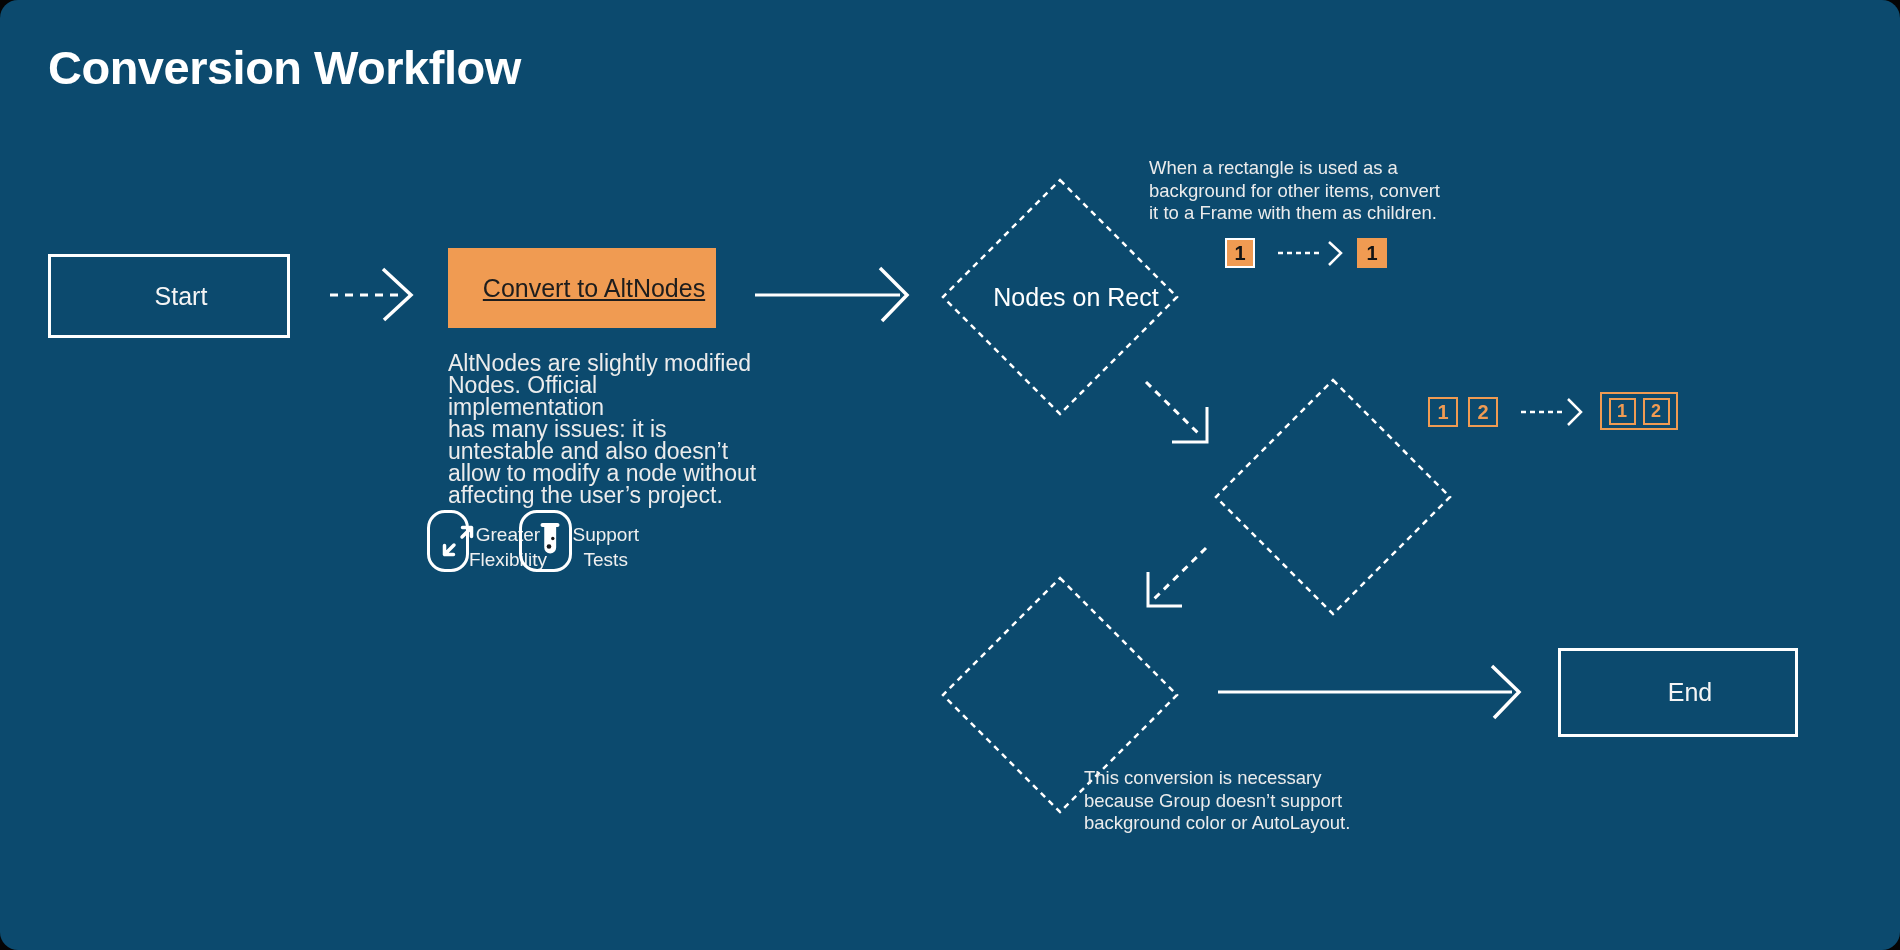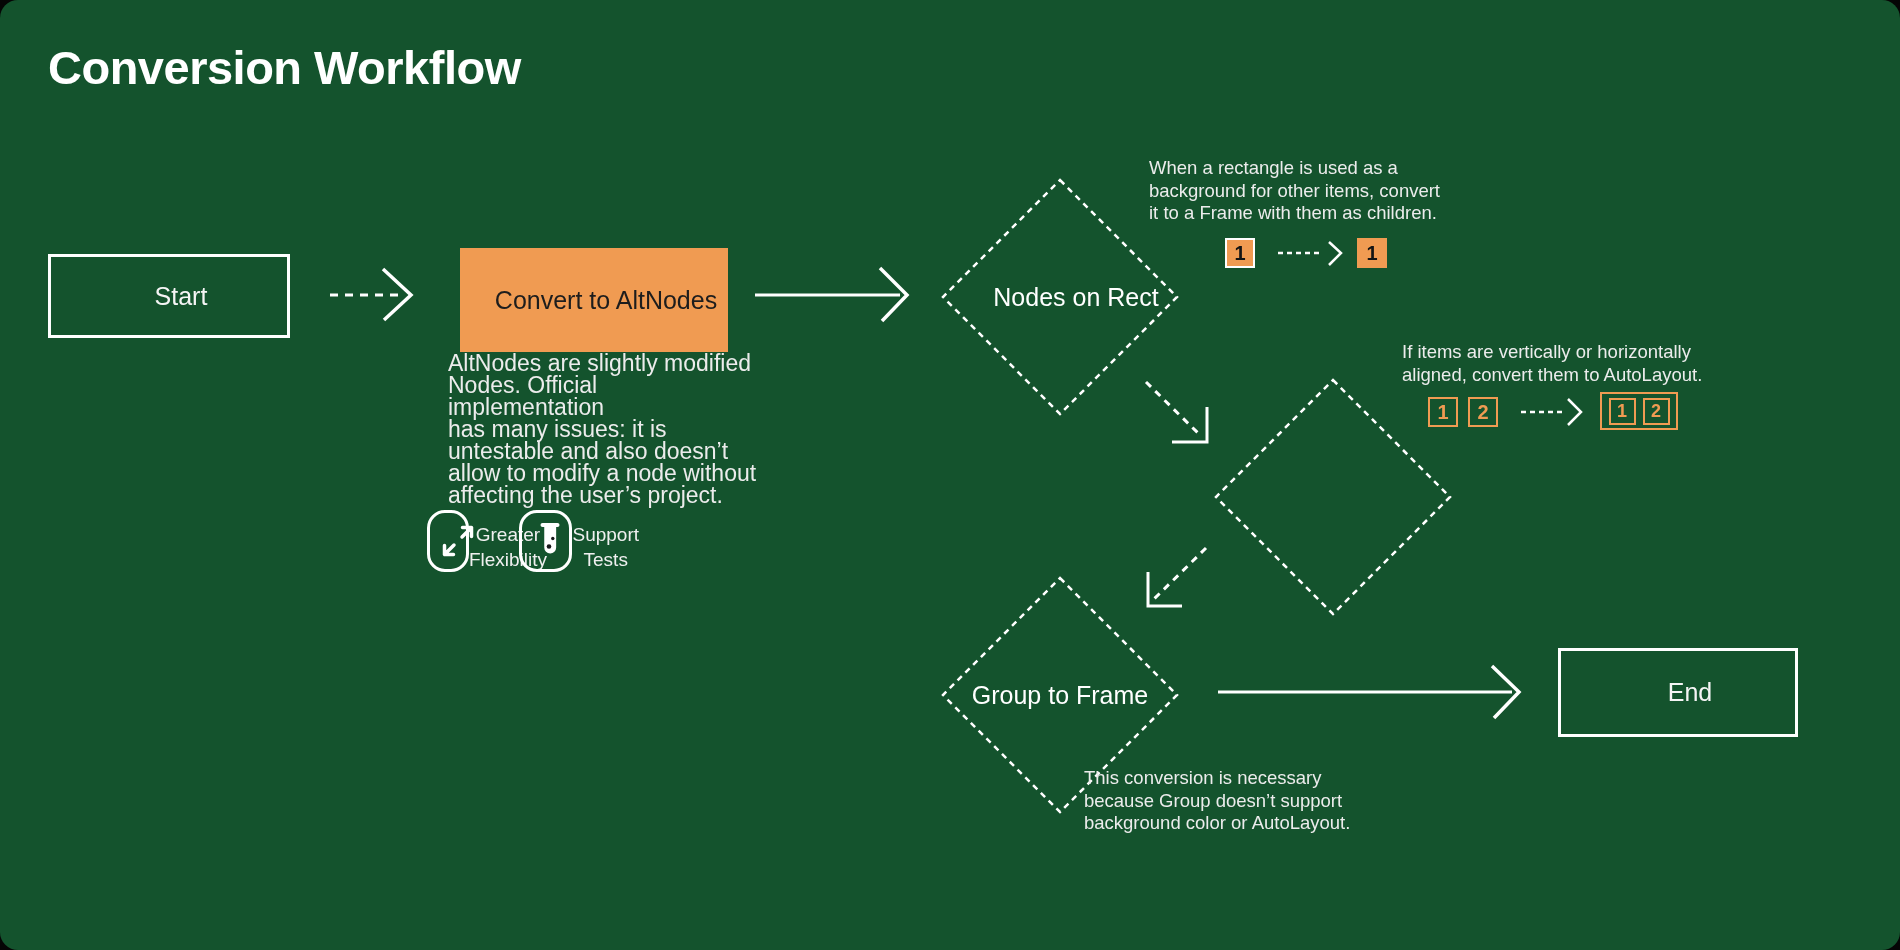--- a/index.html
+++ b/index.html
@@ -1,17 +1,17 @@
 <!DOCTYPE html>
 <html><head>
 <meta charset="utf-8">
 <style>
   html,body{margin:0;padding:0;background:#050505;}
   body{font-family:"Liberation Sans","DejaVu Sans",sans-serif;}
-  .canvas{position:relative;width:1900px;height:950px;background:#14532d;border-radius:18px;overflow:hidden;}
+  .canvas{position:relative;width:1900px;height:950px;background:#0c4a6e;border-radius:18px;overflow:hidden;}
   .title{position:absolute;left:48px;top:40px;margin:0;font-size:47px;font-weight:700;letter-spacing:-0.5px;color:#ffffff;}
   svg.connectors{position:absolute;left:0;top:0;pointer-events:none;}
   .box{position:absolute;box-sizing:border-box;border:3px solid #ffffff;display:flex;align-items:center;justify-content:center;font-size:25px;color:#f5f5f5;padding-left:24px;}
   .box.filled{border:none;background:#f09b52;color:#1d1d1d;}
   .node-label{position:absolute;display:flex;align-items:center;justify-content:center;color:#ffffff;font-size:25px;}
   .hint{position:absolute;color:#ececec;font-size:18.5px;line-height:22.5px;white-space:pre-line;}
   .para{position:absolute;color:#ececec;font-size:23px;line-height:22px;white-space:pre-line;width:310px;}
   .feature{position:absolute;width:120px;display:flex;flex-direction:row;align-items:center;}
   .icon-box{position:relative;width:62px;height:62px;box-sizing:border-box;border:3px solid #ffffff;border-radius:18px;}
   .icon-box svg{position:absolute;left:-3px;top:-3px;}
@@ -55,21 +55,21 @@
 
     <path d="M1060 180 L1177 297 L1060 414 L943 297 Z" stroke="#ffffff" stroke-width="2.5" stroke-dasharray="6 5" fill="none"></path>
     <path d="M1333 380 L1450 497 L1333 614 L1216 497 Z" stroke="#ffffff" stroke-width="2.5" stroke-dasharray="6 5" fill="none"></path>
     <path d="M1060 578 L1177 695 L1060 812 L943 695 Z" stroke="#ffffff" stroke-width="2.5" stroke-dasharray="6 5" fill="none"></path>
   </svg>
 
   <div class="box" style="left:48px;top:254px;width:242px;height:84px;">
     <span>Start</span>
   </div>
 
-  <div class="box filled" style="left:460px;top:248px;width:268px;height:104px;">
+  <div class="box filled" style="left:448px;top:248px;width:268px;height:80px;text-decoration:underline;">
     <span>Convert to AltNodes</span>
   </div>
 
   <div class="para" style="left:448px;top:352px;">AltNodes are slightly modified
 Nodes. Official implementation
 has many issues: it is
 untestable and also doesn’t
 allow to modify a node without
 affecting the user’s project.</div>
 
@@ -92,31 +92,28 @@
         <circle cx="30" cy="36.5" r="2.3" fill="#18181a"></circle>
         <circle cx="33.8" cy="28.5" r="1.7" fill="#18181a"></circle>
       </svg>
     </div>
     <div class="feature-label">Support
 Tests</div>
   </div>
 
 
   <div class="node-label" style="left:966px;top:280px;width:220px;height:34px;">Nodes on Rect</div>
-  <div class="node-label" style="left:950px;top:678px;width:220px;height:34px;">Group to Frame</div>
 
   <div class="hint" style="left:1149px;top:157px;">When a rectangle is used as a
 background for other items, convert
 it to a Frame with them as children.</div>
 
   <div class="sq fill-border" style="left:1225px;top:238px;">1</div>
   <div class="sq fill" style="left:1357px;top:238px;">1</div>
 
-  <div class="hint" style="left:1402px;top:341px;">If items are vertically or horizontally
-aligned, convert them to AutoLayout.</div>
 
   <div class="sq outline" style="left:1428px;top:397px;">1</div>
   <div class="sq outline" style="left:1468px;top:397px;">2</div>
   <div class="group-box" style="left:1600px;top:392px;">
     <div class="sq-in">1</div>
     <div class="sq-in">2</div>
   </div>
 
   <div class="hint" style="left:1084px;top:767px;">This conversion is necessary
 because Group doesn’t support

